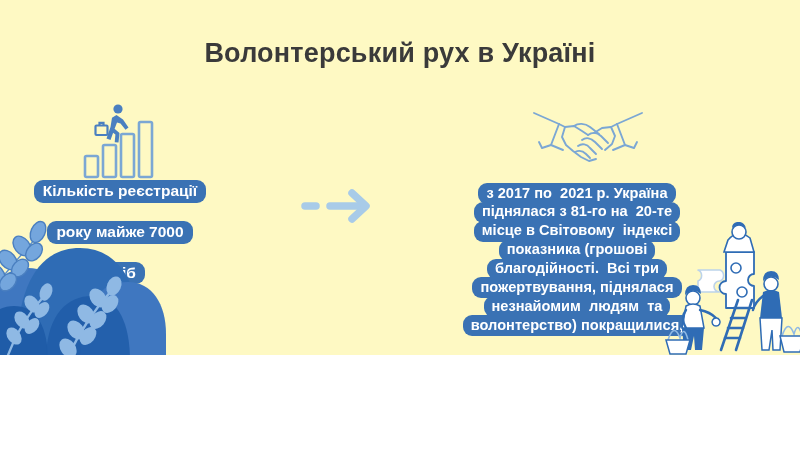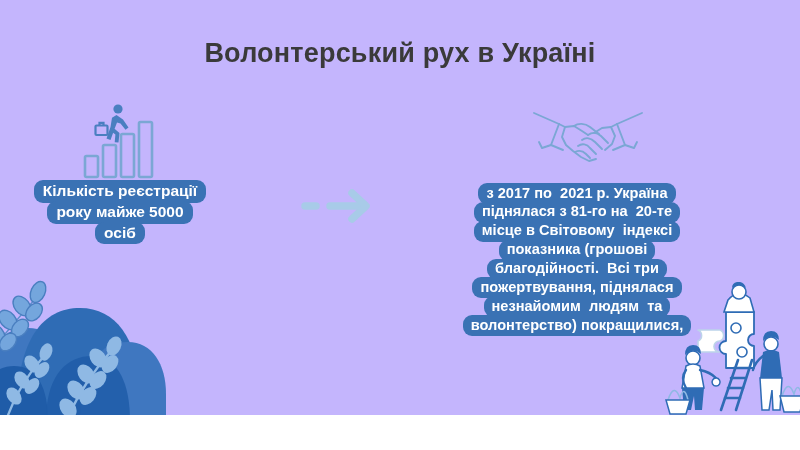--- a/index.html
+++ b/index.html
@@ -13,22 +13,22 @@
     background: #ffffff;
     font-family: "Liberation Sans", "DejaVu Sans", sans-serif;
     overflow: hidden;
     position: relative;
   }
 
   #slide {
     position: absolute;
     left: 0; top: 0;
     width: 800px;
-    height: 415px;
-    background: #c4b5fd;
+    height: 355px;
+    background: #fef9c3;
     overflow: hidden;
   }
 
   
   #page-title {
     position: absolute;
     left: 0;
     top: 38px;
     width: 800px;
     text-align: center;
@@ -61,20 +61,21 @@
     border-radius: 9px;
     line-height: 1.02;
     margin: -1px 0;
     position: relative;
   }
 
   #left-callout {
     left: 14px;
     top: 181px;
     width: 212px;
+    gap: 20px;
   }
   #left-callout .hl-line {
     font-size: 15.5px;
     padding: 3px 9px 4px 9px;
   }
 
   #right-callout {
     left: 439px;
     top: 184px;
     width: 276px;
@@ -156,21 +157,21 @@
       <g stroke="#a8cbe8" stroke-width="7.5" stroke-linecap="round" fill="none">
         <line x1="5" y1="20" x2="16" y2="20"></line>
         <line x1="30" y1="20" x2="62" y2="20"></line>
         <polyline points="52,7 66,20 52,33" stroke-linejoin="round"></polyline>
       </g>
     </svg>
   </div>
 
   <div class="hl-block" id="left-callout">
     <span class="hl-line">Кількість реєстрації</span>
-    <span class="hl-line">року майже 5000</span>
+    <span class="hl-line">року майже 7000</span>
     <span class="hl-line">осіб</span>
   </div>
 
   <div class="hl-block" id="right-callout">
     <span class="hl-line">з 2017 по  2021 р. Україна</span>
     <span class="hl-line">піднялася з 81-го на  20-те</span>
     <span class="hl-line">місце в Світовому  індексі</span>
     <span class="hl-line">показника (грошові</span>
     <span class="hl-line">благодійності.  Всі три</span>
     <span class="hl-line">пожертвування, піднялася</span>

